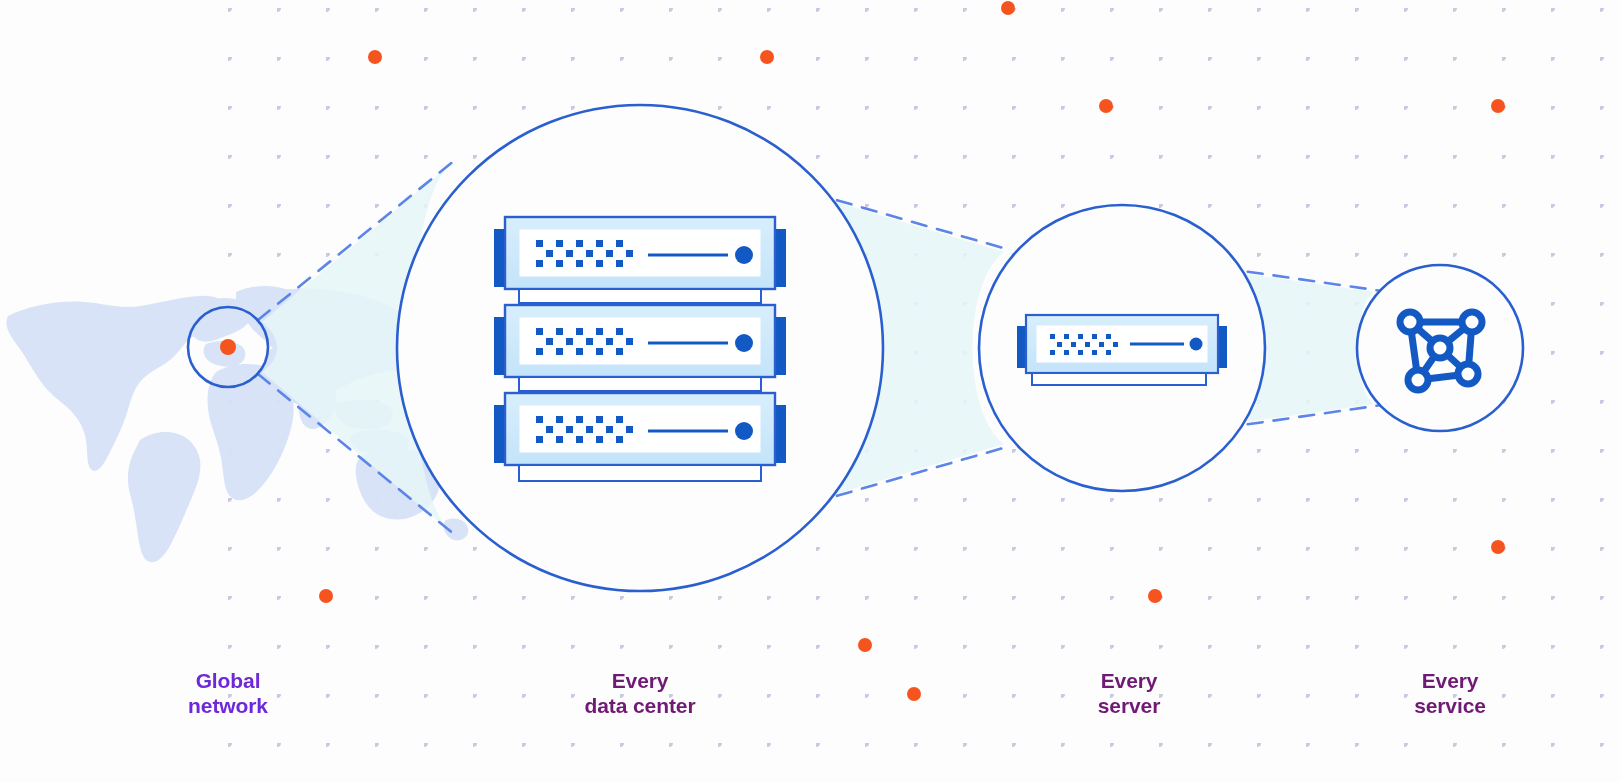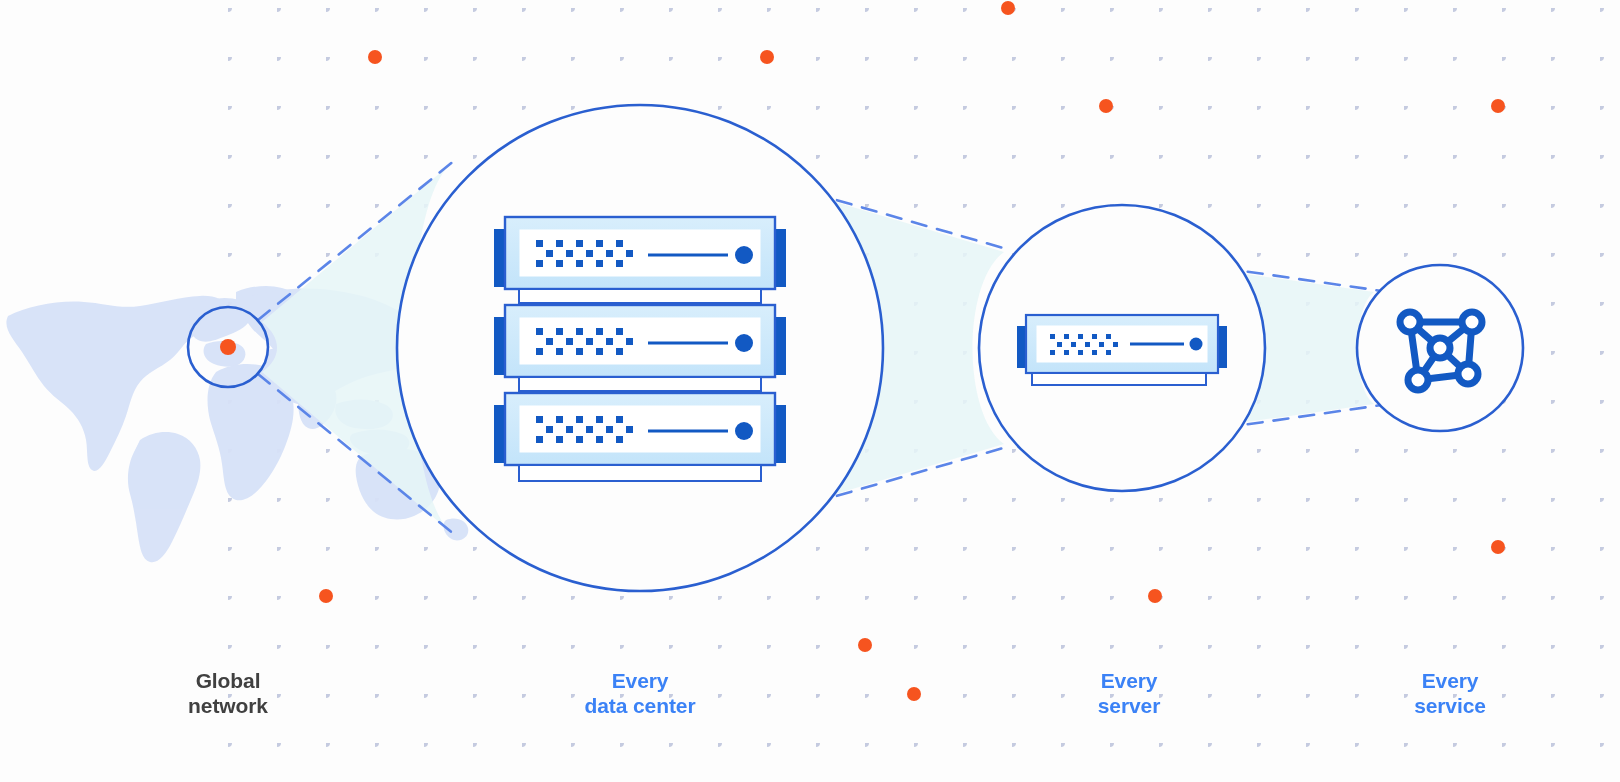--- a/index.html
+++ b/index.html
@@ -23,26 +23,26 @@
     left: 0;
     width: 1620px;
     height: 782px;
   }
   .label {
     position: absolute;
     text-align: center;
     font-size: 21px;
     line-height: 25px;
     font-weight: 700;
-    color: #3b82f6;
+    color: #701a75;
     white-space: pre-line;
     letter-spacing: -0.1px;
   }
   .label.accent {
-    color: #404040;
+    color: #6d28d9;
     text-align: center;
   }
 </style>
 </head>
 <body>
 
 <div id="stage">
 
   <svg class="layer" viewBox="0 0 1620 782">
     <defs>

